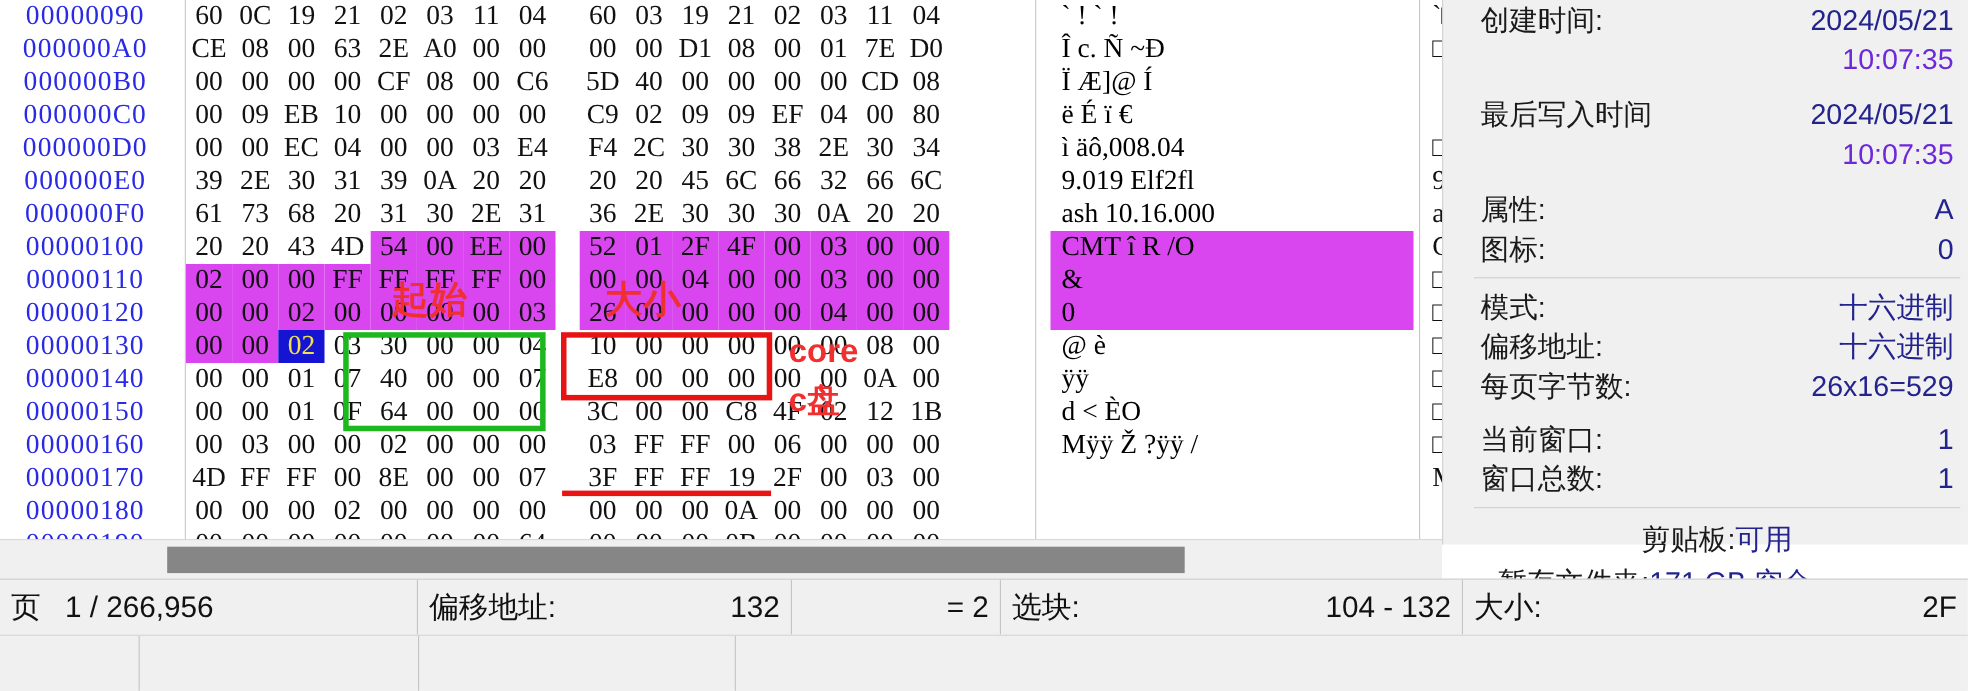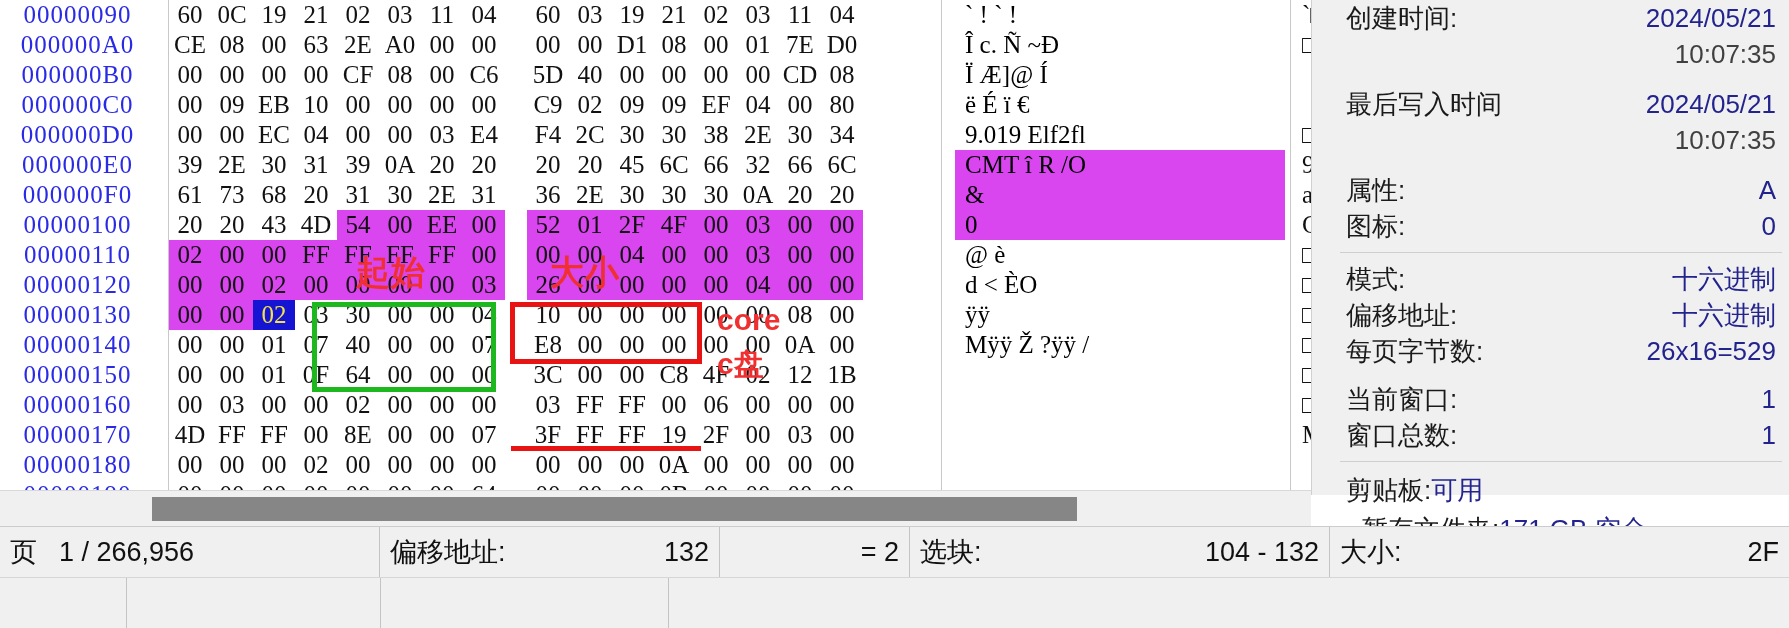--- a/index.html
+++ b/index.html
@@ -45,24 +45,24 @@
   
   .hscroll-area{position:absolute;left:0;top:490px;width:1311px;height:36px;background:#f0f0f0;border-top:1px solid #d8d8d8;}
   .hscroll-thumb{position:absolute;left:152px;top:6px;width:925px;height:24px;background:#868686;}
 
   
   .sidebar{position:absolute;left:1311px;top:0;width:478px;height:495px;background:#f0f0f0;border-left:1px solid #d0d0d0;}
   .sb-inner{position:absolute;left:0;top:0;right:0;padding-left:20px;}
   .sb-sec{padding:0 14px;}
   .sb-row{display:flex;justify-content:space-between;align-items:baseline;font-size:26px;line-height:36px;color:#1a1a1a;}
   .sb-row .v{color:#23238e;text-align:right;}
-  .sb-sub{font-size:26px;line-height:36px;color:#404040;text-align:right;}
+  .sb-sub{font-size:26px;line-height:36px;color:#6d28d9;text-align:right;}
   .sb-div{height:1px;background:#cfcfcf;margin:8px 8px;}
   .sb-path{font-size:26px;line-height:36px;color:#23238e;text-align:right;white-space:nowrap;overflow:hidden;}
-  .sb-clip{display:flex;justify-content:flex-start;font-size:26px;line-height:40px;}
+  .sb-clip{display:flex;justify-content:center;font-size:26px;line-height:40px;}
   .sb-clip .k{color:#1a1a1a;}
   .sb-clip .v{color:#23238e;}
   .sb-tmp{font-size:26px;line-height:38px;color:#1a1a1a;padding-left:16px;}
   .sb-tmp .hl{color:#23238e;}
 
   
   .statusbar{position:absolute;left:0;top:526px;width:1789px;height:102px;background:#f0f0f0;border-top:1px solid #cccccc;}
   .statusrow{position:absolute;left:0;top:0;width:1789px;height:50px;display:flex;align-items:center;}
   .stcell{height:50px;display:flex;align-items:center;font-size:27px;color:#111;border-right:1px solid #c4c4c4;box-sizing:border-box;padding:0 10px;}
   .stcell .k{white-space:nowrap;}
@@ -96,27 +96,29 @@
         <div class="hexrow"><span class="addr">00000160</span><span class="hexcells"><span class="hb">00</span><span class="hb">03</span><span class="hb">00</span><span class="hb">00</span><span class="hb">02</span><span class="hb">00</span><span class="hb">00</span><span class="hb">00</span><span class="hb gap">03</span><span class="hb">FF</span><span class="hb">FF</span><span class="hb">00</span><span class="hb">06</span><span class="hb">00</span><span class="hb">00</span><span class="hb">00</span></span></div>
         <div class="hexrow"><span class="addr">00000170</span><span class="hexcells"><span class="hb">4D</span><span class="hb">FF</span><span class="hb">FF</span><span class="hb">00</span><span class="hb">8E</span><span class="hb">00</span><span class="hb">00</span><span class="hb">07</span><span class="hb gap">3F</span><span class="hb">FF</span><span class="hb">FF</span><span class="hb">19</span><span class="hb">2F</span><span class="hb">00</span><span class="hb">03</span><span class="hb">00</span></span></div>
         <div class="hexrow"><span class="addr">00000180</span><span class="hexcells"><span class="hb">00</span><span class="hb">00</span><span class="hb">00</span><span class="hb">02</span><span class="hb">00</span><span class="hb">00</span><span class="hb">00</span><span class="hb">00</span><span class="hb gap">00</span><span class="hb">00</span><span class="hb">00</span><span class="hb">0A</span><span class="hb">00</span><span class="hb">00</span><span class="hb">00</span><span class="hb">00</span></span></div>
         <div class="hexrow"><span class="addr">00000190</span><span class="hexcells"><span class="hb">00</span><span class="hb">00</span><span class="hb">00</span><span class="hb">00</span><span class="hb">00</span><span class="hb">00</span><span class="hb">00</span><span class="hb">64</span><span class="hb gap">00</span><span class="hb">00</span><span class="hb">00</span><span class="hb">0B</span><span class="hb">00</span><span class="hb">00</span><span class="hb">00</span><span class="hb">00</span></span></div>
       </div>
     <div class="ascii" id="asciicol">
         <div class="asciirow">`   !      `   !</div>
         <div class="asciirow">Î  c.      Ñ   ~Ð</div>
         <div class="asciirow">    Ï  Æ]@     Í</div>
         <div class="asciirow">  ë     É   ï  €</div>
+        <div class="asciirow">  ì    äô,008.04</div>
         <div class="asciirow">9.019     Elf2fl</div>
+        <div class="asciirow">ash 10.16.000</div>
         <div class="asciirow sel">  CMT î R /O</div>
         <div class="asciirow sel">        &amp;</div>
         <div class="asciirow sel">    0</div>
         <div class="asciirow">    @    è</div>
+        <div class="asciirow">         ÿÿ</div>
         <div class="asciirow">    d   &lt;  ÈO</div>
-        <div class="asciirow">         ÿÿ</div>
         <div class="asciirow">Mÿÿ Ž   ?ÿÿ /</div>
         <div class="asciirow"></div>
         <div class="asciirow"></div>
       </div>
     <div class="ghostcol" id="ghostcol">
         <div class="ghostrow">`□□</div>
         <div class="ghostrow">□</div>
         <div class="ghostrow"></div>
         <div class="ghostrow"></div>
         <div class="ghostrow">□□□</div>

